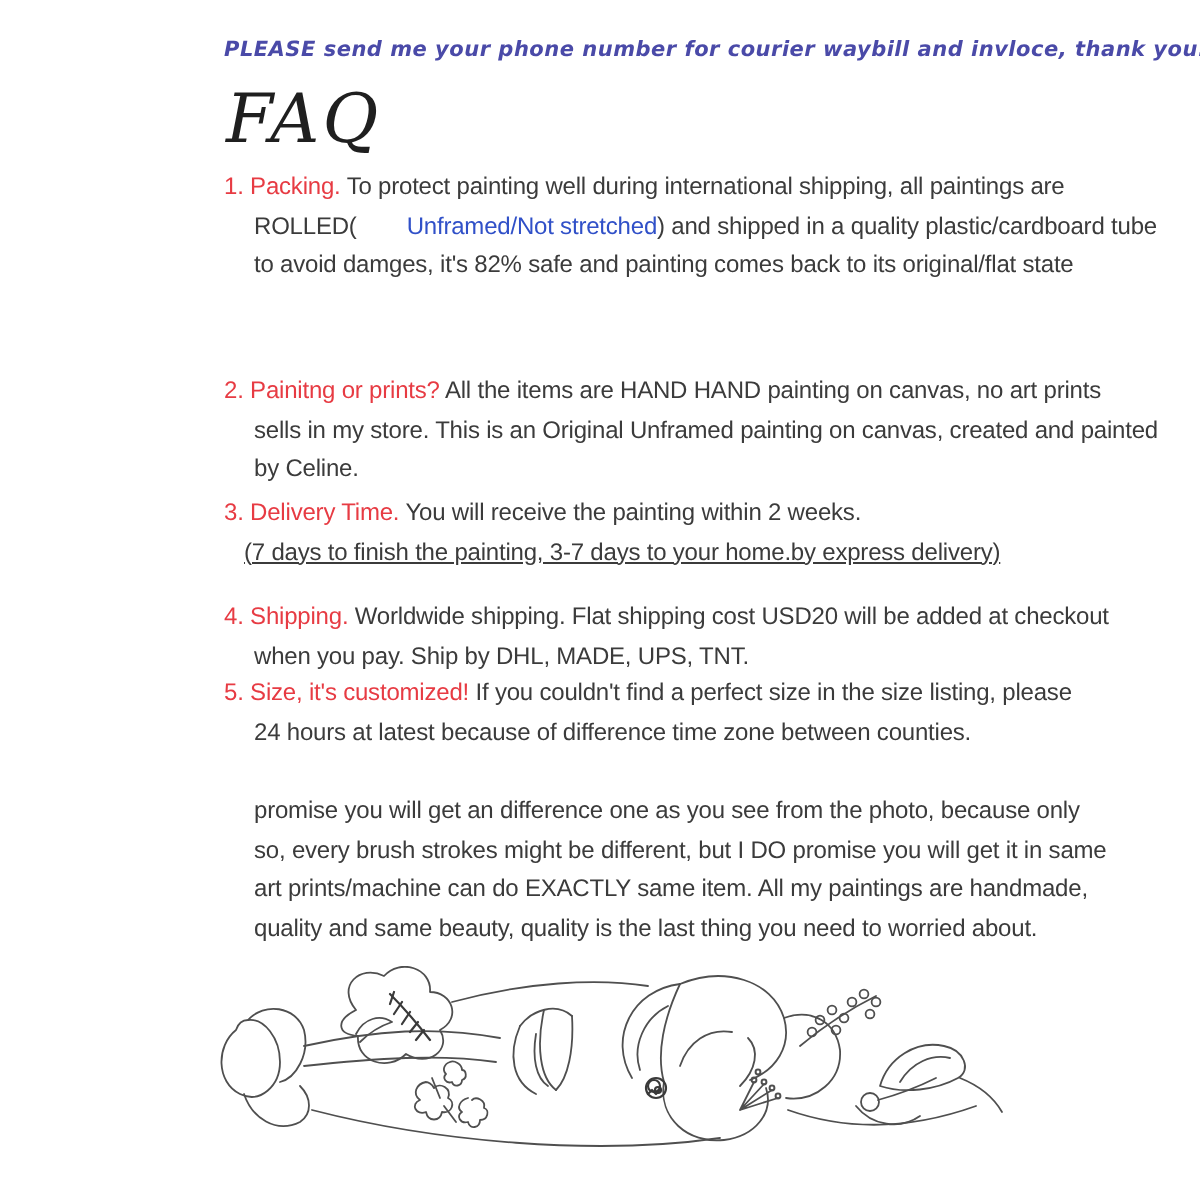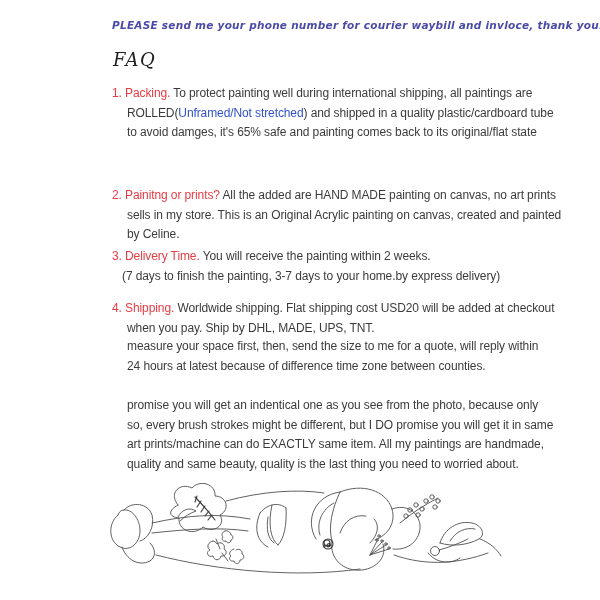--- a/index.html
+++ b/index.html
@@ -23,35 +23,35 @@
     font-family:"DejaVu Sans", sans-serif;
     font-style:italic;font-weight:bold;
     font-size:10.5px;letter-spacing:.25px;
     color:var(--note);
     white-space:nowrap;
   }
   .faq-title{
     position:absolute;left:113px;top:45px;
     font-family:"DejaVu Serif", serif;
     font-style:italic;
-    font-size:18px;line-height:30px;
+    font-size:34px;line-height:30px;
     letter-spacing:1.5px;
     color:#1f1f1f;
   }
   .item{
     position:absolute;left:112px;
     font-size:12px;letter-spacing:-.1px;
     color:var(--body);
     white-space:nowrap;
   }
   .line{line-height:19.5px;height:19.5px;white-space:nowrap;}
   .cont{padding-left:15px;}
-  .subnote{padding-left:10px;}
+  .subnote{padding-left:10px;text-decoration:underline;}
   .red{color:var(--red);}
-  .link{color:var(--blue);}
+  .link{color:var(--blue);padding-left:25px;}
   .flower{
     position:absolute;left:98px;top:483px;
     width:405px;height:106px;
   }
   .flower path, .flower circle{
     fill:none;stroke:var(--ink);stroke-width:.9;
     stroke-linecap:round;stroke-linejoin:round;
   }
   .flower .dark{stroke:#3a3a3a;stroke-width:1.1;}
   .flower .dot{stroke-width:1;}
@@ -63,30 +63,30 @@
 
 <div class="faq-title">FAQ</div>
 
 <div class="item" style="top:84px">
   <div class="line">
     <span class="red">1.</span>
     <span class="red">Packing.</span>
     <span>To protect painting well during international shipping, all paintings are</span>
   </div>
   <div class="line cont"><span>ROLLED(</span><span class="link">Unframed/Not stretched</span><span>) and shipped in a quality plastic/cardboard tube</span></div>
-  <div class="line cont">to avoid damges, it's 65% safe and painting comes back to its original/flat state</div>
+  <div class="line cont">to avoid damges, it's 82% safe and painting comes back to its original/flat state</div>
 </div>
 
 <div class="item" style="top:186px">
   <div class="line">
     <span class="red">2.</span>
     <span class="red">Painitng or prints?</span>
-    <span>All the added are HAND MADE painting on canvas, no art prints</span>
+    <span>All the items are HAND HAND painting on canvas, no art prints</span>
   </div>
-  <div class="line cont">sells in my store. This is an Original Acrylic painting on canvas, created and painted</div>
+  <div class="line cont">sells in my store. This is an Original Unframed painting on canvas, created and painted</div>
   <div class="line cont">by Celine.</div>
 </div>
 
 <div class="item" style="top:247px">
   <div class="line">
     <span class="red">3.</span>
     <span class="red">Delivery Time.</span>
     <span>You will receive the painting within 2 weeks.</span>
   </div>
   <div class="line subnote">(7 days to finish the painting, 3-7 days to your home.by express delivery)</div>
@@ -95,26 +95,30 @@
 <div class="item" style="top:299px">
   <div class="line">
     <span class="red">4.</span>
     <span class="red">Shipping.</span>
     <span>Worldwide shipping. Flat shipping cost USD20 will be added at checkout</span>
   </div>
   <div class="line cont">when you pay. Ship by DHL, MADE, UPS, TNT.</div>
 </div>
 
 <div class="item" style="top:337px">
-  <div class="line cont">measure your space first, then, send the size to me for a quote, will reply within</div>
+  <div class="line">
+    <span class="red">5.</span>
+    <span class="red">Size, it's customized!</span>
+    <span>If you couldn't find a perfect size in the size listing, please</span>
+  </div>
   <div class="line cont">24 hours at latest because of difference time zone between counties.</div>
 </div>
 
 <div class="item" style="top:396px">
-  <div class="line cont">promise you will get an indentical one as you see from the photo, because only</div>
+  <div class="line cont">promise you will get an difference one as you see from the photo, because only</div>
   <div class="line cont">so, every brush strokes might be different, but I DO promise you will get it in same</div>
   <div class="line cont">art prints/machine can do EXACTLY same item. All my paintings are handmade,</div>
   <div class="line cont">quality and same beauty, quality is the last thing you need to worried about.</div>
 </div>
 
 <svg class="flower" viewBox="0 0 405 106" aria-hidden="true">
 
   <path d="M20,32 C10,40 10,58 22,64 C32,69 42,60 42,48 C42,36 34,26 26,27 C23,27 21,29 20,32"></path>
   <path d="M26,27 C34,18 50,20 54,32 C57,44 50,56 42,58"></path>
   <path d="M24,64 C28,76 40,84 52,78 C58,74 58,66 52,60"></path>

